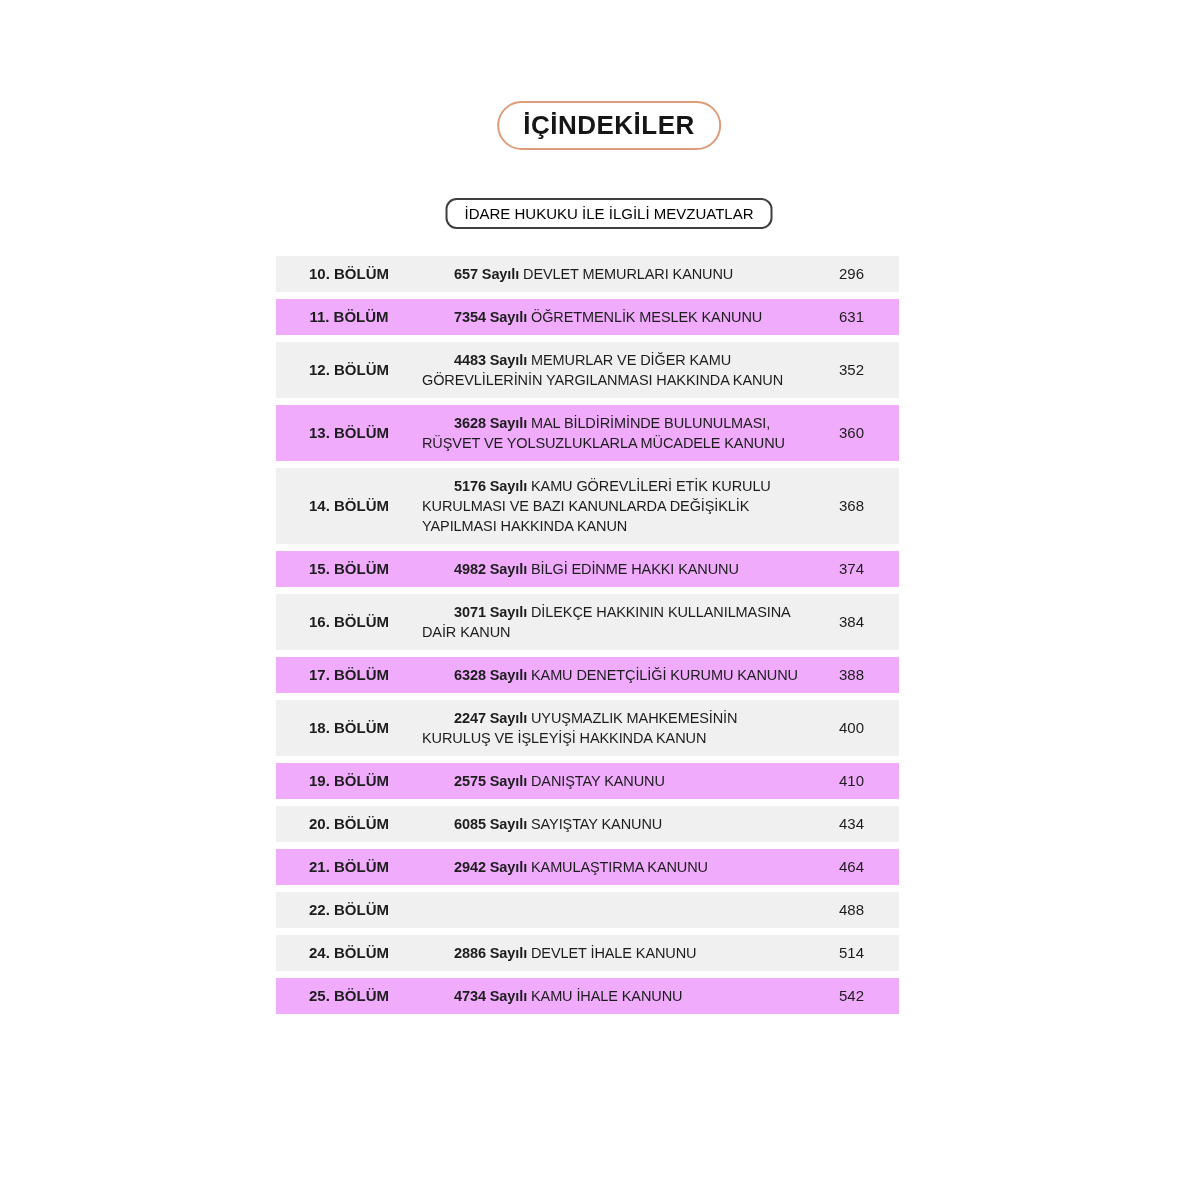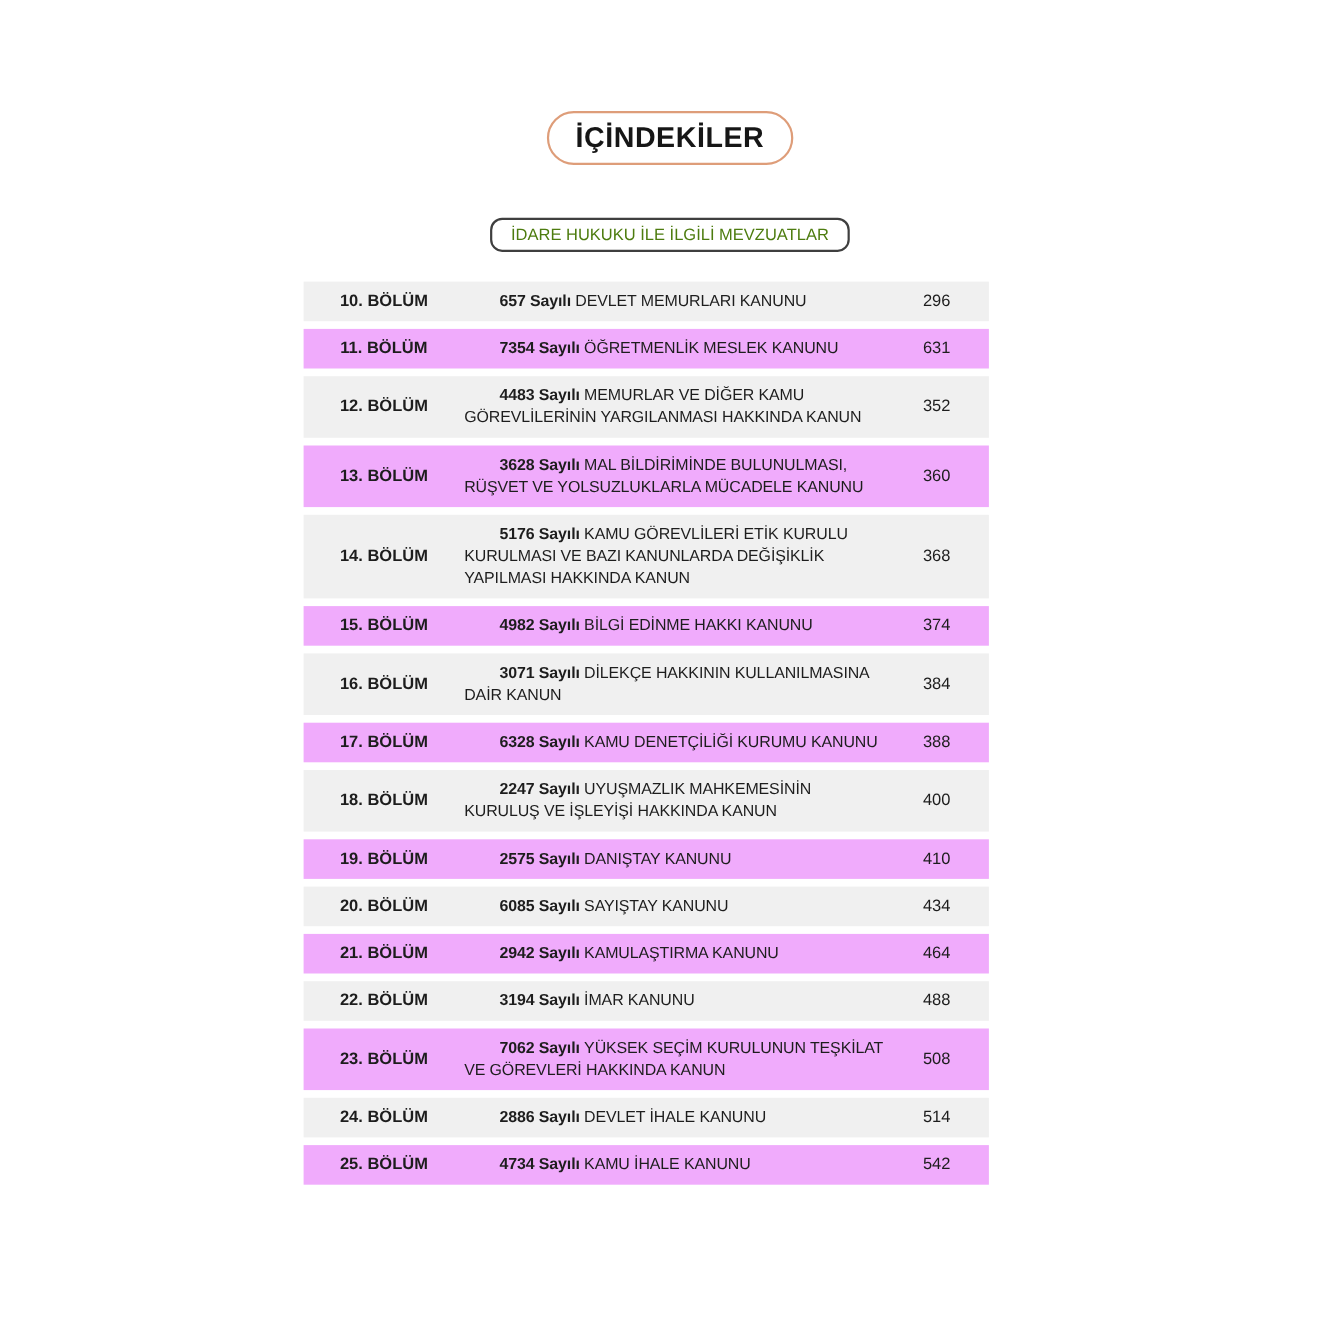--- a/index.html
+++ b/index.html
@@ -36,21 +36,21 @@
     position: absolute;
     top: 198px;
     left: 50%;
     transform: translateX(-50%);
     background: #ffffff;
     border: 2px solid #3f3f3f;
     border-radius: 11px;
     padding: 5px 17px;
     font-size: 15px;
     font-weight: 500;
-    color: #4d7c0f;
+    color: #000000;
     white-space: nowrap;
   }
   .toc {
     position: absolute;
     top: 256px;
     left: 276px;
     width: 623px;
   }
   .row {
     display: flex;
@@ -193,33 +193,23 @@
   <div class="row cream">
     <div class="chapter">21. BÖLÜM</div>
     <div class="law">
       <span class="law-number">2942 Sayılı </span><span class="law-name">KAMULAŞTIRMA KANUNU</span>
     </div>
     <div class="page-num">464</div>
   </div>
 
   <div class="row gray">
     <div class="chapter">22. BÖLÜM</div>
-    <div class="law">
-      <span class="law-number">3194 Sayılı </span><span class="law-name">İMAR KANUNU</span>
-    </div>
     <div class="page-num">488</div>
   </div>
 
-  <div class="row cream">
-    <div class="chapter">23. BÖLÜM</div>
-    <div class="law">
-      <span class="law-number">7062 Sayılı </span><span class="law-name">YÜKSEK SEÇİM KURULUNUN TEŞKİLAT VE GÖREVLERİ HAKKINDA KANUN</span>
-    </div>
-    <div class="page-num">508</div>
-  </div>
 
   <div class="row gray">
     <div class="chapter">24. BÖLÜM</div>
     <div class="law">
       <span class="law-number">2886 Sayılı </span><span class="law-name">DEVLET İHALE KANUNU</span>
     </div>
     <div class="page-num">514</div>
   </div>
 
   <div class="row cream">

